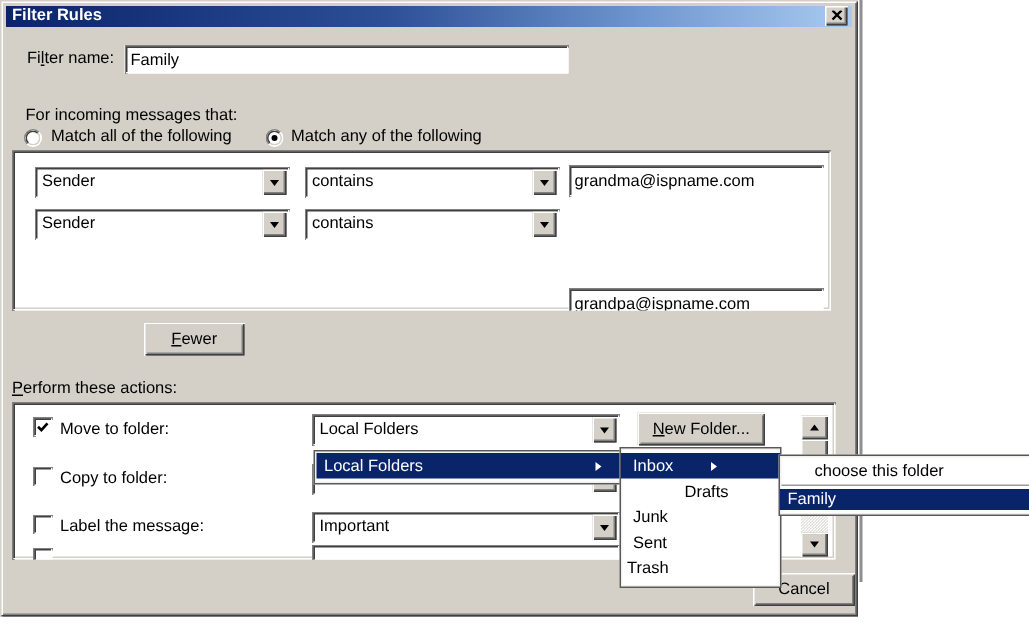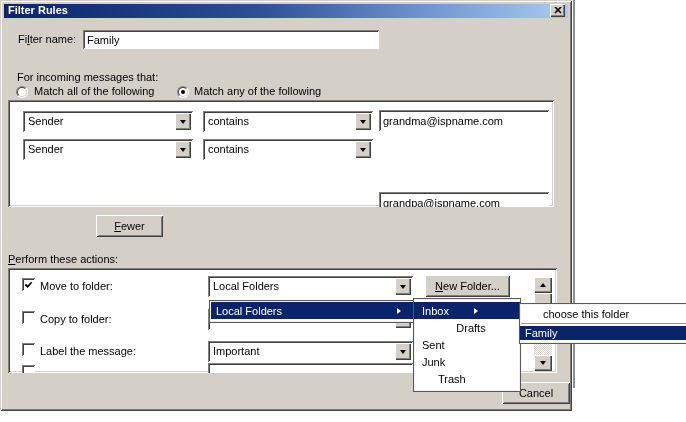--- a/index.html
+++ b/index.html
@@ -198,26 +198,26 @@
 
   <div class="menu" style="left:413px;top:298px;width:106px;height:89px;z-index:21;padding-top:3px;">
     <div class="menu-item hl" style="height:17px;padding-left:8px;">
       <span>Inbox</span>
       <span class="tri-right" style="position:absolute;left:60px;"></span>
     </div>
     <div class="menu-item" style="height:17px;padding-left:8px;justify-content:center;">
         <span>Drafts</span>
       </div>
     <div class="menu-item" style="height:17px;padding-left:8px;">
+        <span>Junk</span>
+      </div>
+    <div class="menu-item" style="height:17px;padding-left:8px;">
         <span>Sent</span>
       </div>
-    <div class="menu-item" style="height:17px;padding-left:8px;">
-        <span>Junk</span>
-      </div>
-    <div class="menu-item" style="height:17px;padding-left:24px;">
+    <div class="menu-item" style="height:17px;padding-left:4px;">
         <span>Trash</span>
       </div>
   </div>
 
   <div class="menu" style="left:519px;top:303px;width:170px;height:37px;z-index:22;padding:1px 0;">
     <div class="menu-item" style="height:17px;padding-left:23px;">
         <span>choose this folder</span>
       </div>
     <div class="sep"></div>
     <div class="menu-item hl" style="height:14px;padding-left:5px;">

